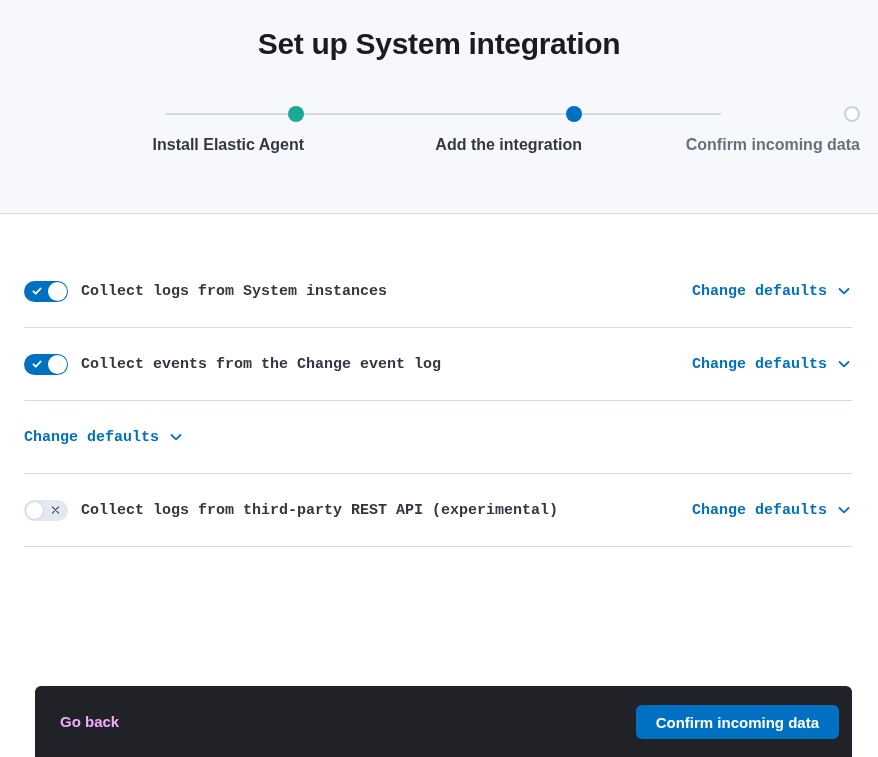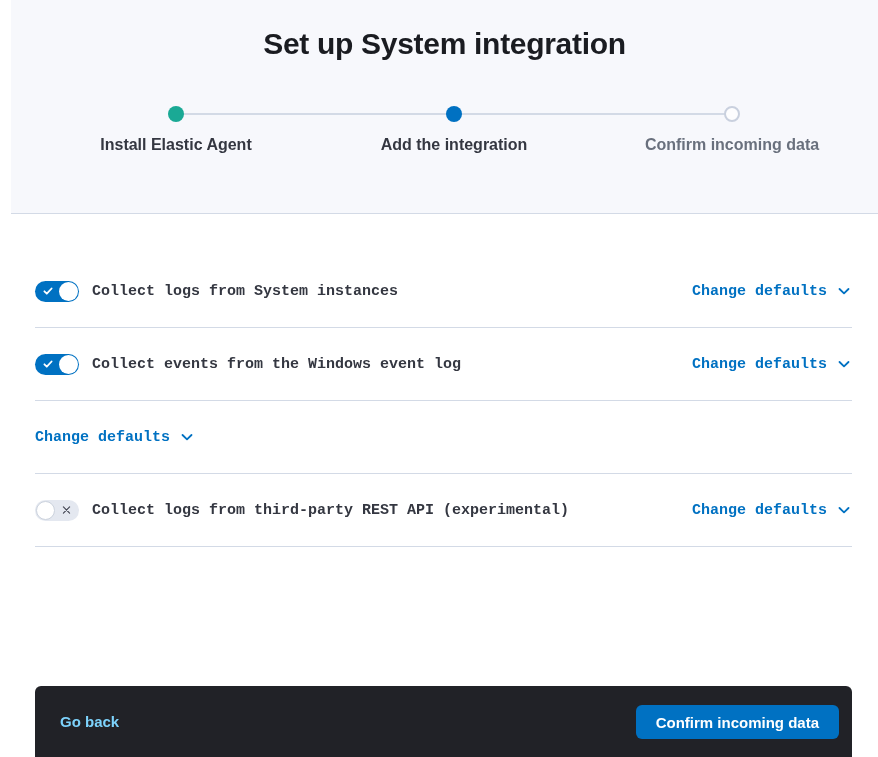--- a/index.html
+++ b/index.html
@@ -8,41 +8,41 @@
     --text-dark:#343741;
     --text-subdued:#69707d;
     --divider:#d3dae6;
     --header-bg:#f7f8fc;
     --bar-bg:#212227;
   }
   *{box-sizing:border-box;margin:0;padding:0;}
   html,body{background:#fff;}
   body{font-family:"Liberation Sans","DejaVu Sans",sans-serif;}
   .screen{
-    position:relative;width:878px;height:757px;background:#fff;overflow:hidden;padding-left:11px;
+    position:relative;width:878px;height:757px;background:#fff;overflow:hidden;
   }
 
   
   .wizard-header{
     height:214px;background:var(--header-bg);
     border-bottom:1px solid var(--divider);
     position:relative;
   }
   .page-title{
     padding-top:25px;text-align:center;
     font-size:30px;line-height:38px;font-weight:700;color:#1a1c21;
     letter-spacing:-0.3px;
   }
   .stepper{position:absolute;left:26px;top:106px;width:834px;}
   .stepper-line{
     position:absolute;left:139px;right:139px;top:7px;height:2px;
     background:var(--divider);
   }
   .steps{display:flex;position:relative;}
-  .step{width:278px;display:flex;flex-direction:column;align-items:center;}
+  .step{width:278px;display:flex;flex-direction:column;align-items:flex-end;}
   .step-dot{width:16px;height:16px;border-radius:50%;position:relative;z-index:1;}
   .step.complete .step-dot{background:var(--success-teal);}
   .step.current .step-dot{background:var(--primary-blue);}
   .step.incomplete .step-dot{background:#fdfdfe;border:2px solid #c9d0de;}
   .step-label{
     margin-top:13px;font-size:16px;line-height:19px;font-weight:700;color:var(--text-dark);
     white-space:nowrap;
   }
   .step.incomplete .step-label{color:var(--text-subdued);}
 
@@ -81,21 +81,21 @@
   .advanced-row{display:flex;justify-content:flex-end;margin:0 26px;padding:22px 0;}
 
   
   .bottom-bar{
     position:absolute;left:35px;top:686px;width:817px;height:80px;
     background:var(--bar-bg);border-radius:6px 6px 0 0;
     display:flex;align-items:flex-start;justify-content:space-between;
     padding:19px 13px 0 25px;
   }
   .go-back-btn{
-    border:none;background:none;color:#7dd3fc;font-family:inherit;
+    border:none;background:none;color:#f0abfc;font-family:inherit;
     font-size:15px;font-weight:600;cursor:pointer;padding:8px 0;
   }
   .confirm-btn{
     border:none;background:var(--primary-blue);color:#fff;font-family:inherit;
     font-size:15px;font-weight:600;cursor:pointer;height:34px;padding:0 20px;
     border-radius:6px;
   }
 </style>
 </head>
 <body>
@@ -154,21 +154,21 @@
         <div class="option-left">
           <button class="switch on" role="switch" aria-checked="true">
             <span class="state-icon check-icon">
               <svg width="12" height="12" viewBox="0 0 12 12">
                   <path d="M2.4 6.3l2.4 2.4 4.8-5.2" fill="none" stroke="#fff" stroke-width="1.8" stroke-linecap="round" stroke-linejoin="round"></path>
                 </svg>
             </span>
 
             <span class="knob"></span>
           </button>
-          <span class="option-label">Collect events from the Windows event log</span>
+          <span class="option-label">Collect events from the Change event log</span>
         </div>
         <button class="link-btn">
           <span>Change defaults</span>
           <span style="display:flex;">
               <svg width="16" height="16" viewBox="0 0 16 16">
                 <path d="M3.5 6l4.5 4.4L12.5 6" fill="none" stroke="currentColor" stroke-width="1.8" stroke-linecap="round" stroke-linejoin="round"></path>
               </svg>
             </span>
         </button>
       </div>

